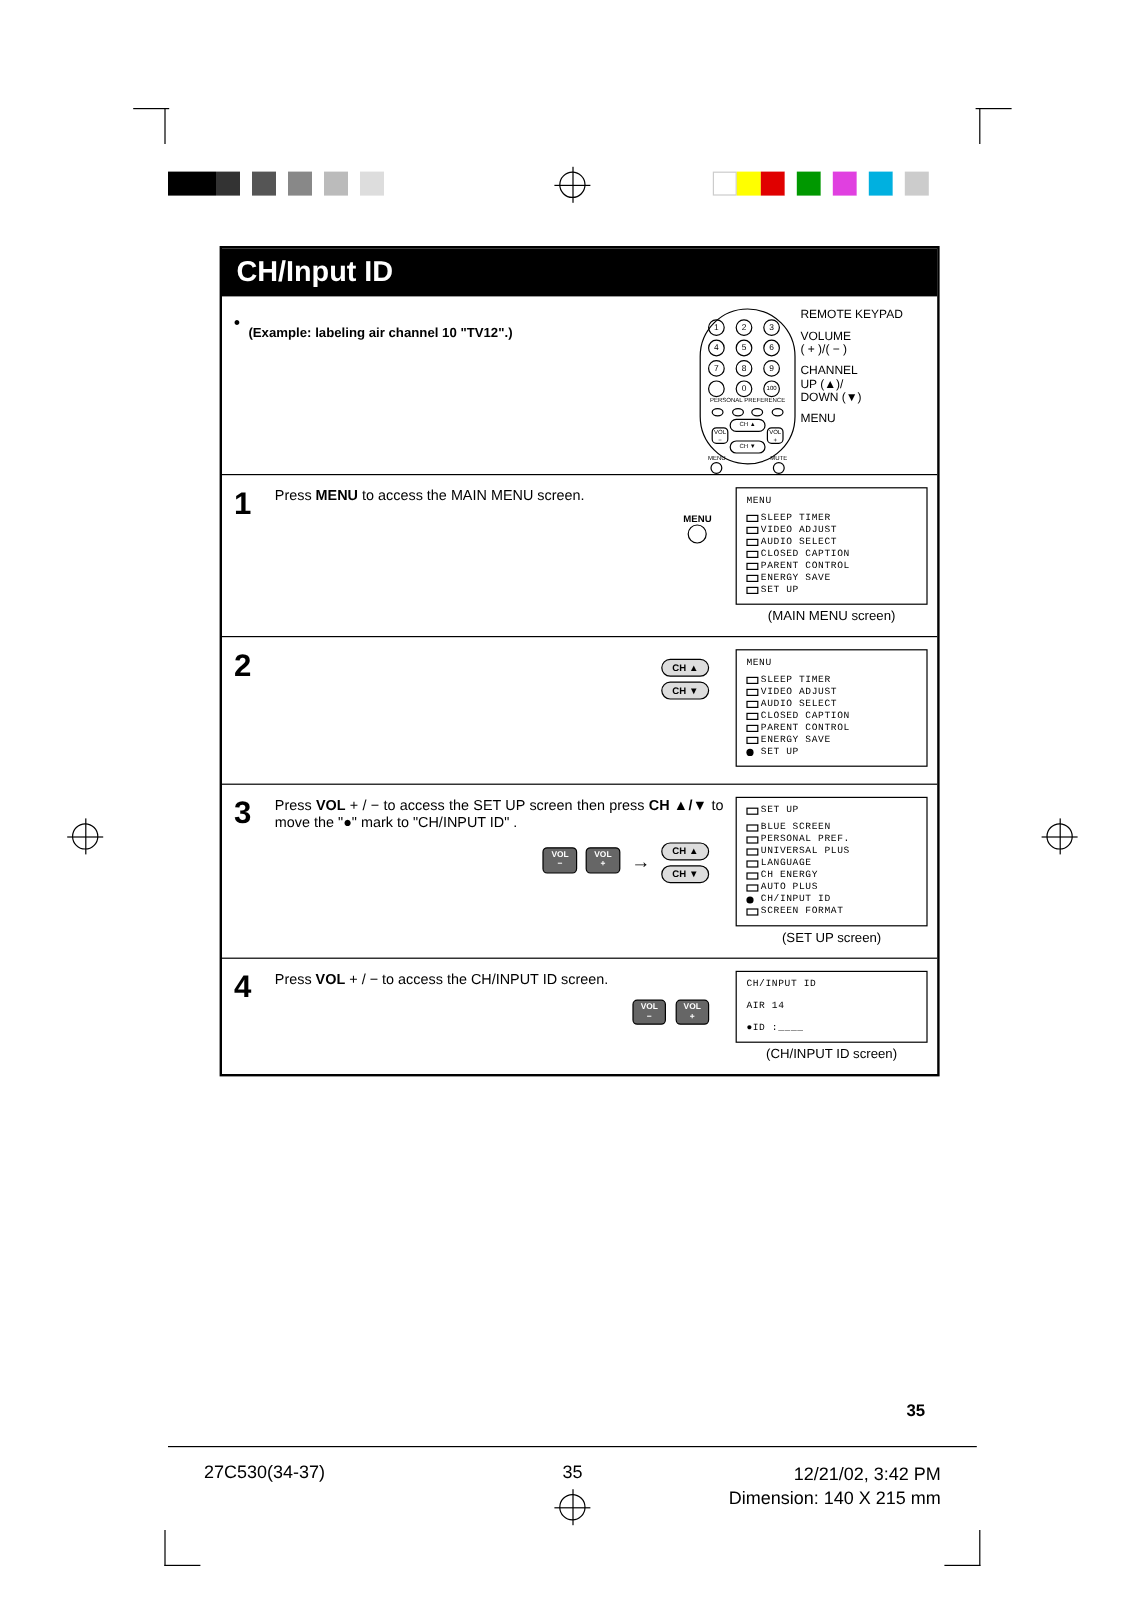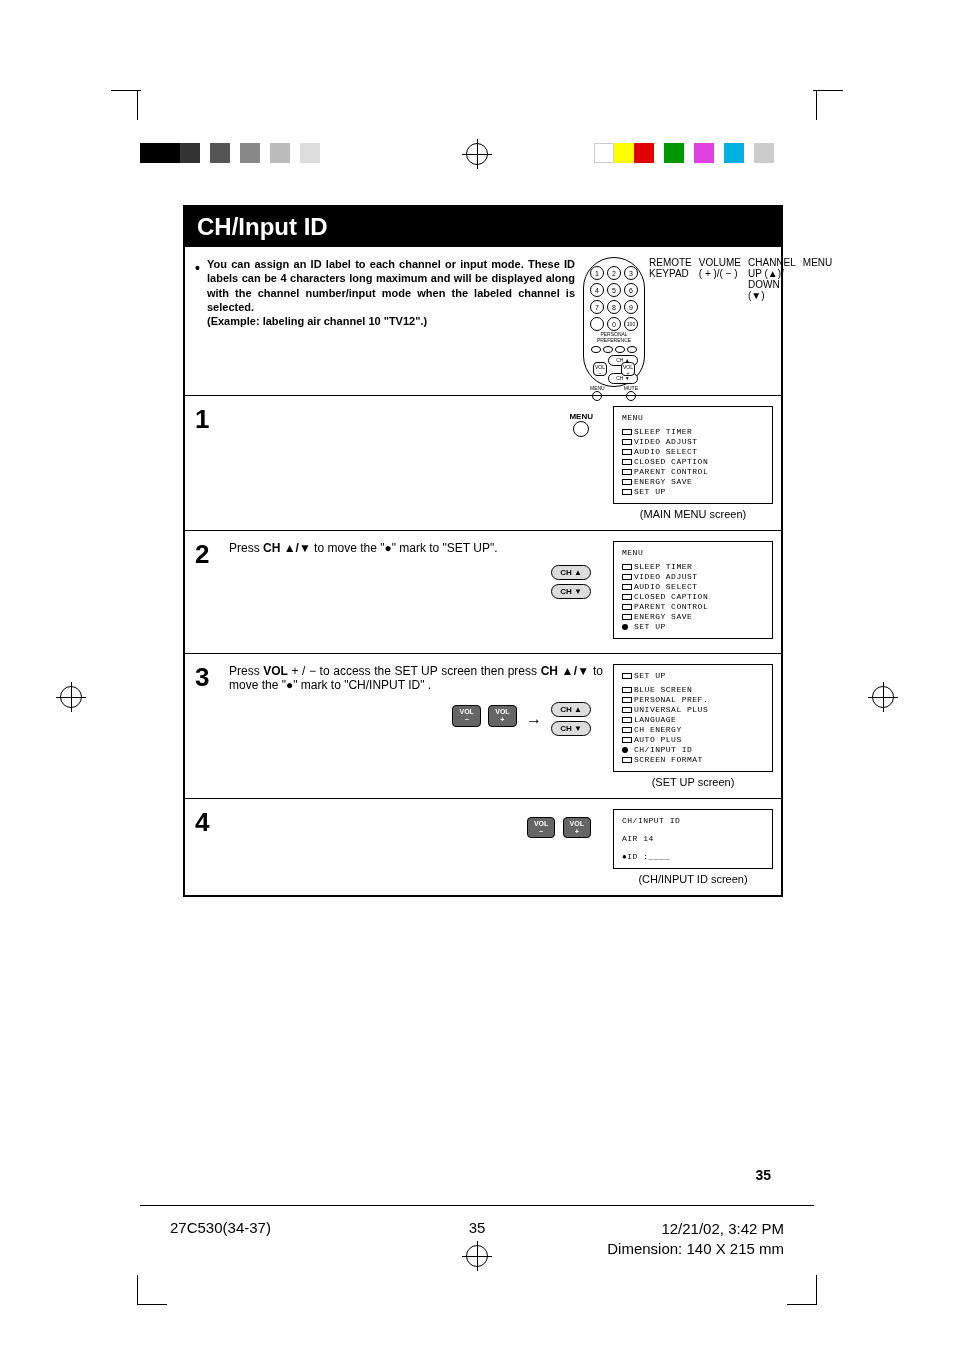--- a/index.html
+++ b/index.html
@@ -87,21 +87,21 @@
   .pp-label { font-size:5px; text-align:center; }
   .rocker-area { margin-top:2px; position:relative; height:32px; }
   .ch-rocker { position:absolute; left:18px; width:30px; height:11px; border:1px solid #000; border-radius:6px; font-size:5px; text-align:center; line-height:9px; background:#fff; }
   .ch-up { top:0; }
   .ch-dn { top:18px; }
   .vol-l { position:absolute; left:3px; top:7px; width:14px; height:14px; border:1px solid #000; border-radius:4px; font-size:5px; text-align:center; line-height:6px; background:#fff; padding-top:1px;}
   .vol-r { position:absolute; right:3px; top:7px; width:14px; height:14px; border:1px solid #000; border-radius:4px; font-size:5px; text-align:center; line-height:6px; background:#fff; padding-top:1px;}
   .menu-mute { display:flex; justify-content:space-between; font-size:5px; margin-top:-2px; }
   .menu-btn-sm, .mute-btn-sm { width:10px; height:10px; border:1px solid #000; border-radius:50%; margin:0 auto; }
   .remote-labels {
-    flex:1; padding-left:4px; display:flex; flex-direction:row; justify-content:flex-start; gap:7px; font-size:10px;
+    flex:1; padding-left:4px; display:flex; flex-direction:column; justify-content:flex-start; gap:7px; font-size:10px;
   }
 
   .step {
     display: flex;
     padding: 10px 8px 10px 10px;
     border-bottom: 1px solid #000;
     gap: 10px;
   }
   .step:last-child { border-bottom: none; }
   .step-num {
@@ -214,21 +214,21 @@
 <div class="reg-mark reg-left"></div>
 <div class="reg-mark reg-right"></div>
 <div class="reg-mark reg-bottom"></div>
 
 <div class="page">
   <div class="title-bar">CH/Input ID</div>
 
   <div class="intro-row">
     <div class="intro-text">
       <span class="bullet">•</span>
-      <span>You can assign an ID label to each channel or input mode. These ID labels can be 4 characters long maximum and will be displayed along with the channel number/input mode when the labeled channel is selected.</span><br>
+      <br>
       <span>(Example: labeling air channel 10 "TV12".)</span>
     </div>
     <div class="remote-diagram">
       <div class="remote-body">
         <div class="keypad-grid">
           <div class="key-num">1</div>
             <div class="key-num">2</div>
             <div class="key-num">3</div>
           <div class="key-num">4</div>
             <div class="key-num">5</div>
@@ -276,20 +276,23 @@
           <div>DOWN (▼)</div>
         </div>
         <div>MENU</div>
       </div>
     </div>
   </div>
 
   <div class="step">
     <div class="step-num">1</div>
     <div class="step-body">
+      <p>
+        <span>Press </span><b>MENU</b><span> to access the MAIN MENU screen.</span>
+      </p>
       <div class="btn-graphic">
         <div style="display:inline-block;text-align:center">
           <div class="menu-label">MENU</div>
           <div class="menu-circle"></div>
         </div>
       </div>
     </div>
     <div class="screen-col">
       <div class="screen-box">
         <div style="margin-bottom:4px">MENU</div>
@@ -324,23 +327,20 @@
             </div>
           </div>
       </div>
       <div class="screen-caption">(MAIN MENU screen)</div>
     </div>
   </div>
 
   <div class="step">
     <div class="step-num">2</div>
     <div class="step-body">
-      <p>
-        <span>Press </span><b>CH ▲/▼</b><span> to move the "●" mark to "SET UP".</span>
-      </p>
       <div class="btn-graphic">
         <span class="ch-btn">CH ▲</span><br>
         <span class="ch-btn">CH ▼</span>
       </div>
     </div>
     <div class="screen-col">
       <div class="screen-box">
         <div style="margin-bottom:4px">MENU</div>
         <div id="menu-list-2">
             <div class="menu-item-row">
@@ -435,20 +435,23 @@
             </div>
           </div>
       </div>
       <div class="screen-caption">(SET UP screen)</div>
     </div>
   </div>
 
   <div class="step">
     <div class="step-num">4</div>
     <div class="step-body">
+      <p>
+        <span>Press </span><b>VOL</b><span> + / −  to access the CH/INPUT ID screen.</span>
+      </p>
       <div class="btn-graphic">
         <span class="vol-btn">VOL<br>−</span>
         <span class="vol-btn">VOL<br>+</span>
       </div>
     </div>
     <div class="screen-col">
       <div class="screen-box">
         <div>CH/INPUT ID</div>
         <div style="height:8px"></div>
         <div>AIR 14</div>

